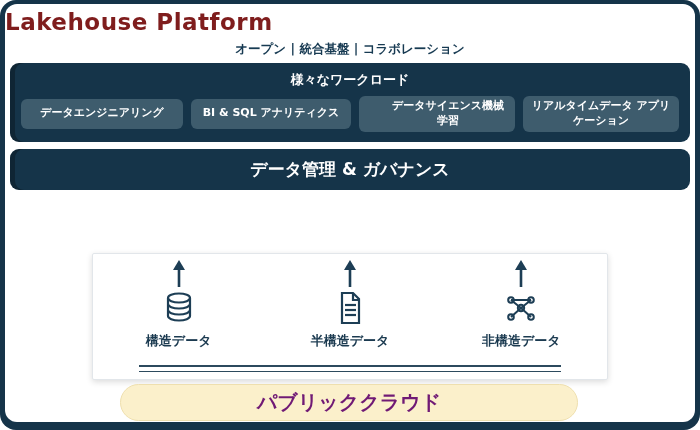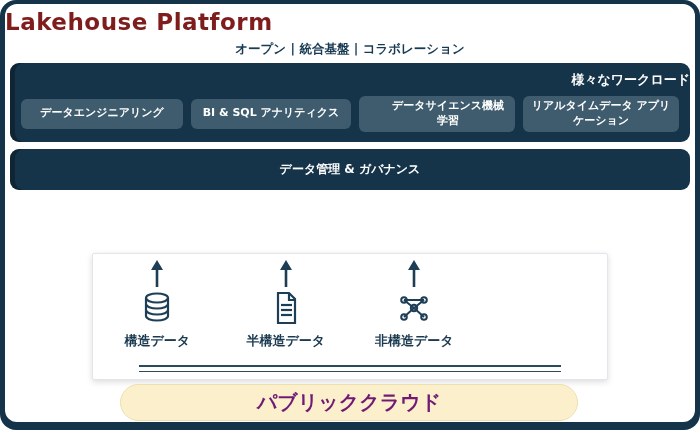--- a/index.html
+++ b/index.html
@@ -20,21 +20,21 @@
   .subtitle{
     position:absolute;top:37px;left:0;width:100%;text-align:center;
     font-size:12.5px;font-weight:bold;color:#173a52;
   }
   .workloads{
     position:absolute;left:5px;right:5px;top:59px;height:79px;
     background:#153449;border-radius:9px;
     box-shadow:inset 5px 0 0 rgba(0,0,0,.28);
   }
   .workloads-title{
-    padding-top:8px;text-align:right;
+    padding-top:8px;text-align:center;
     font-size:13px;font-weight:bold;color:#ffffff;
   }
   .workload-row{
     display:flex;align-items:center;justify-content:center;
     padding:0 11px;margin-top:7px;gap:8px;
   }
   .wbtn{
     background:#3e5c6d;border-radius:6px;color:#ffffff;
     font-size:11px;font-weight:bold;line-height:1.35;text-align:center;
     min-height:30px;display:flex;align-items:center;justify-content:center;
@@ -42,29 +42,29 @@
   }
   .wbtn.b1{flex:0 0 162px;}
   .wbtn.b2{flex:0 0 160px;}
   .wbtn.b3{flex:0 0 156px;padding-left:28px;}
   .wbtn.b4{flex:0 0 156px;}
   .layer-bar{
     position:absolute;left:5px;right:5px;height:41px;
     background:#153449;border-radius:9px;
     box-shadow:inset 5px 0 0 rgba(0,0,0,.28);
     display:flex;align-items:center;justify-content:center;
-    font-size:12px;font-weight:bold;color:#ffffff;
+    font-size:17px;font-weight:bold;color:#ffffff;
   }
   .layer-1{top:145px;}
   .layer-2{top:193px;}
   .sources{
     position:absolute;left:87px;width:516px;top:249px;height:127px;
     background:#ffffff;border:1px solid #e2e6ea;border-radius:2px;
     box-shadow:0 2px 6px rgba(0,0,0,.14);
-    display:grid;grid-template-columns:repeat(4,1fr);
+    display:grid;grid-template-columns:repeat(3,1fr);
     padding-top:6px;box-sizing:border-box;
   }
   .source-col{
     display:flex;flex-direction:column;align-items:center;gap:3px;
   }
   .source-label{
     font-size:13px;font-weight:bold;color:#1b3a50;margin-top:3px;
   }
   .sources-underline{
     position:absolute;bottom:7px;left:9%;width:82%;height:4px;

